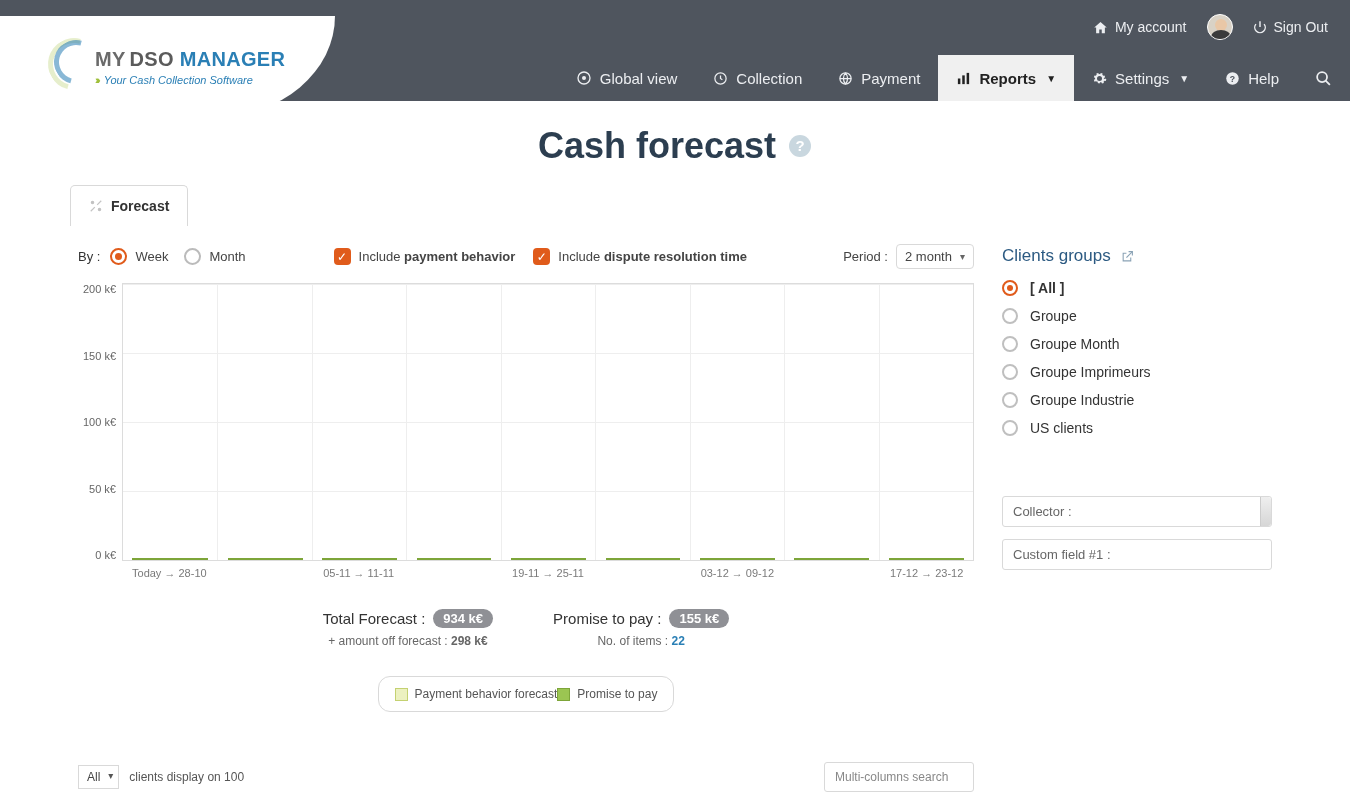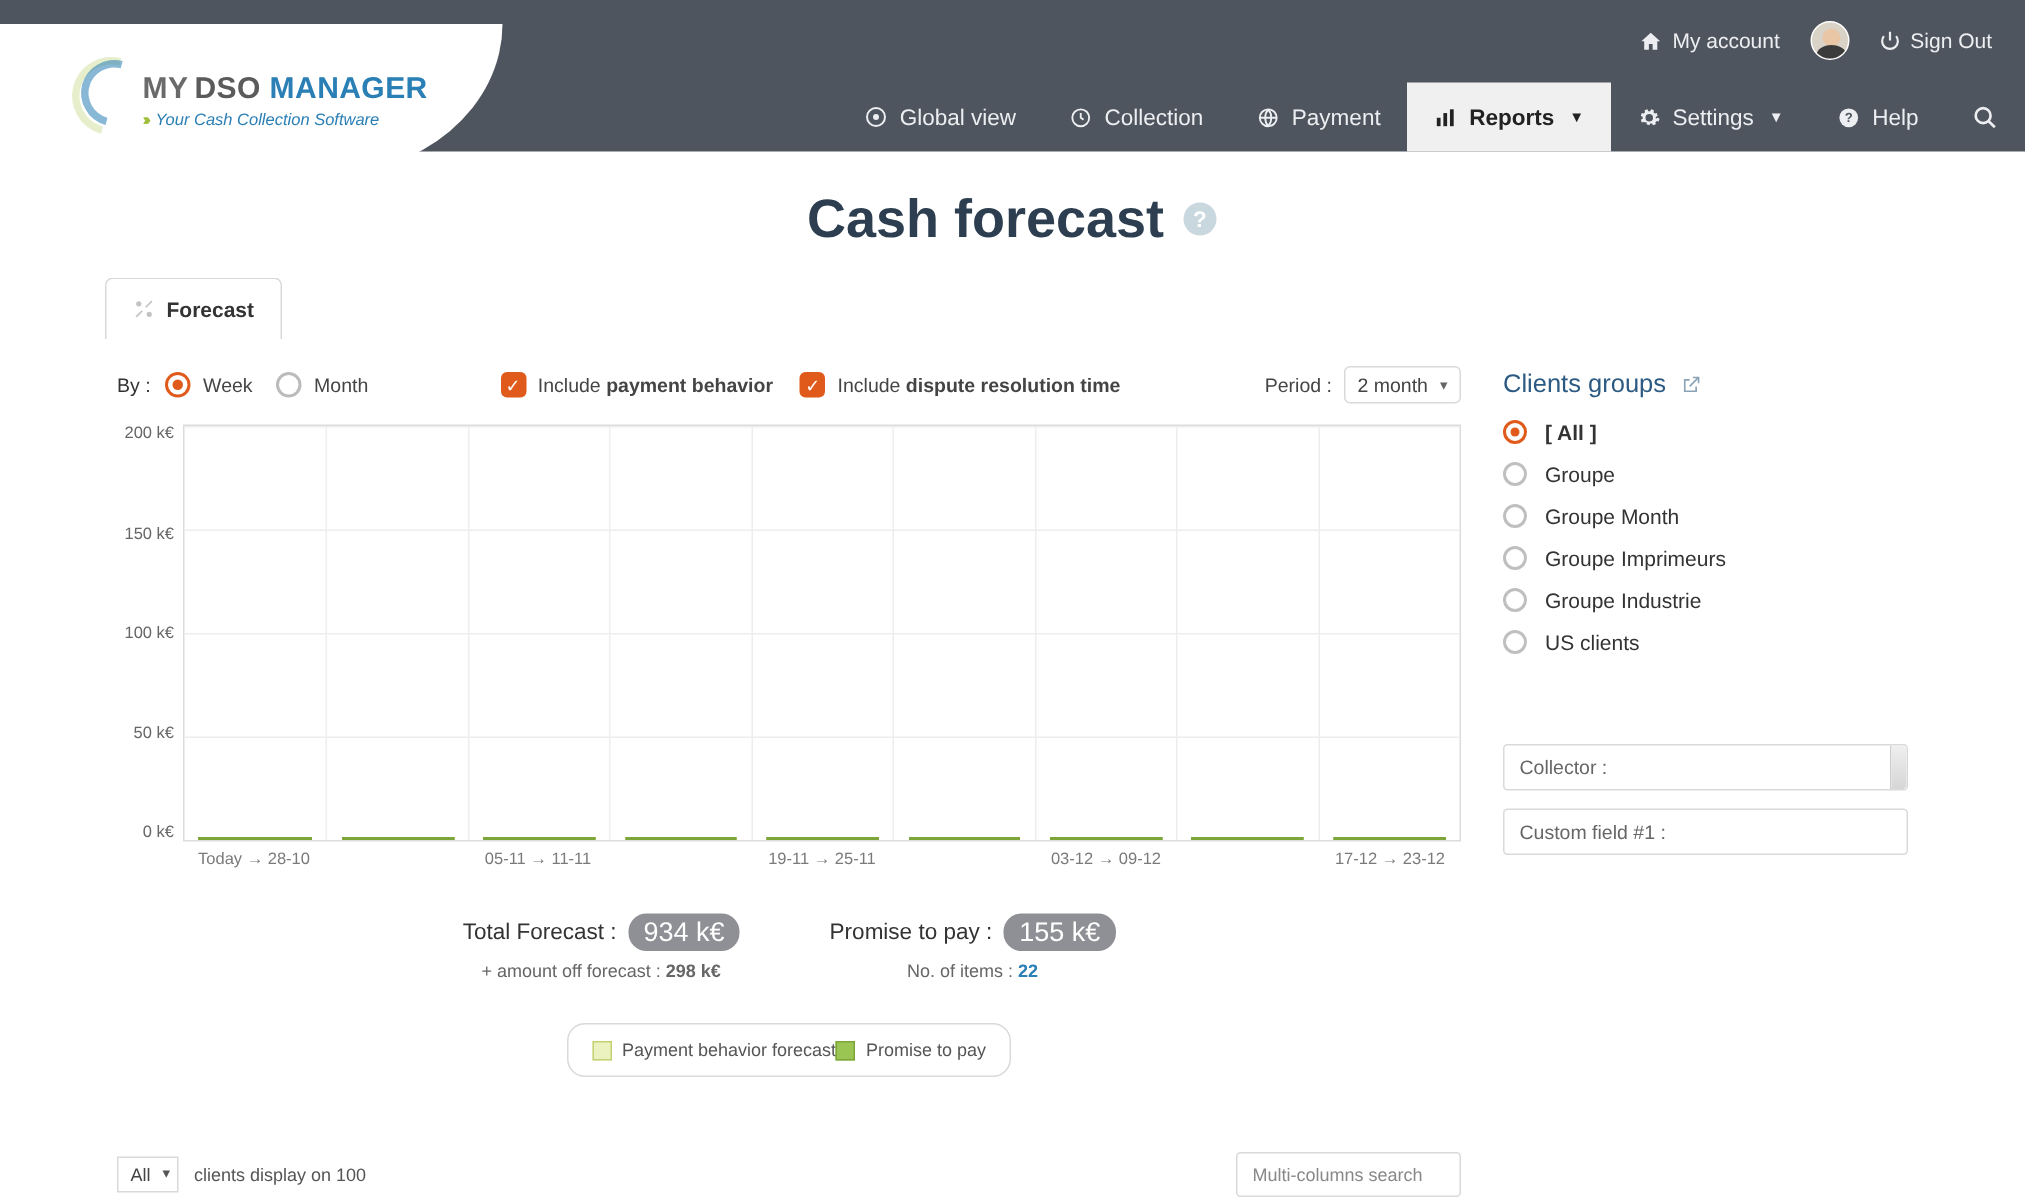--- a/index.html
+++ b/index.html
@@ -89,21 +89,21 @@
   .bar{position:absolute;left:10%;right:10%;bottom:0;}
   .bar .seg{position:absolute;left:0;right:0;bottom:0;}
   .seg.forecast{background:var(--bar-yellow);border:1px solid var(--bar-yellow-border);}
   .seg.promise{background:var(--bar-green);border:1px solid #7da539;}
   .xaxis{display:grid;grid-template-columns:repeat(9,1fr);margin-left:44px;margin-top:6px;}
   .xaxis div{text-align:center;font-size:11px;color:#7a7a7a;white-space:nowrap;overflow:hidden;text-overflow:ellipsis;}
 
   .summary{display:flex;gap:60px;justify-content:center;margin-top:30px;}
   .summary .block{text-align:center;}
   .summary .line1{font-size:15px;color:#333;display:inline-flex;align-items:center;gap:8px;}
-  .pill{background:var(--pill);color:#fff;border-radius:12px;padding:2px 10px;font-weight:400;font-size:18px;}
+  .pill{background:var(--pill);color:#fff;border-radius:12px;padding:2px 10px;font-weight:700;font-size:13px;}
   .summary .line2{font-size:12px;color:#666;margin-top:6px;}
   .summary .line2 .em{color:var(--brand-blue);font-weight:600;}
 
   .legend{display:flex;justify-content:center;margin:28px auto 0;border:1px solid var(--border);border-radius:12px;padding:10px 16px;width:max-content;font-size:12px;color:#555;}
   .legend .sw{width:13px;height:13px;display:inline-block;margin-right:7px;border:1px solid;vertical-align:middle;}
   .legend .sw.y{background:var(--bar-yellow);border-color:var(--bar-yellow-border);}
   .legend .sw.g{background:var(--bar-green);border-color:#7da539;}
 
   
   .right h3{font-size:17px;color:#2c5a82;font-weight:400;margin:0 0 14px;display:flex;align-items:center;gap:10px;text-align:center;}

